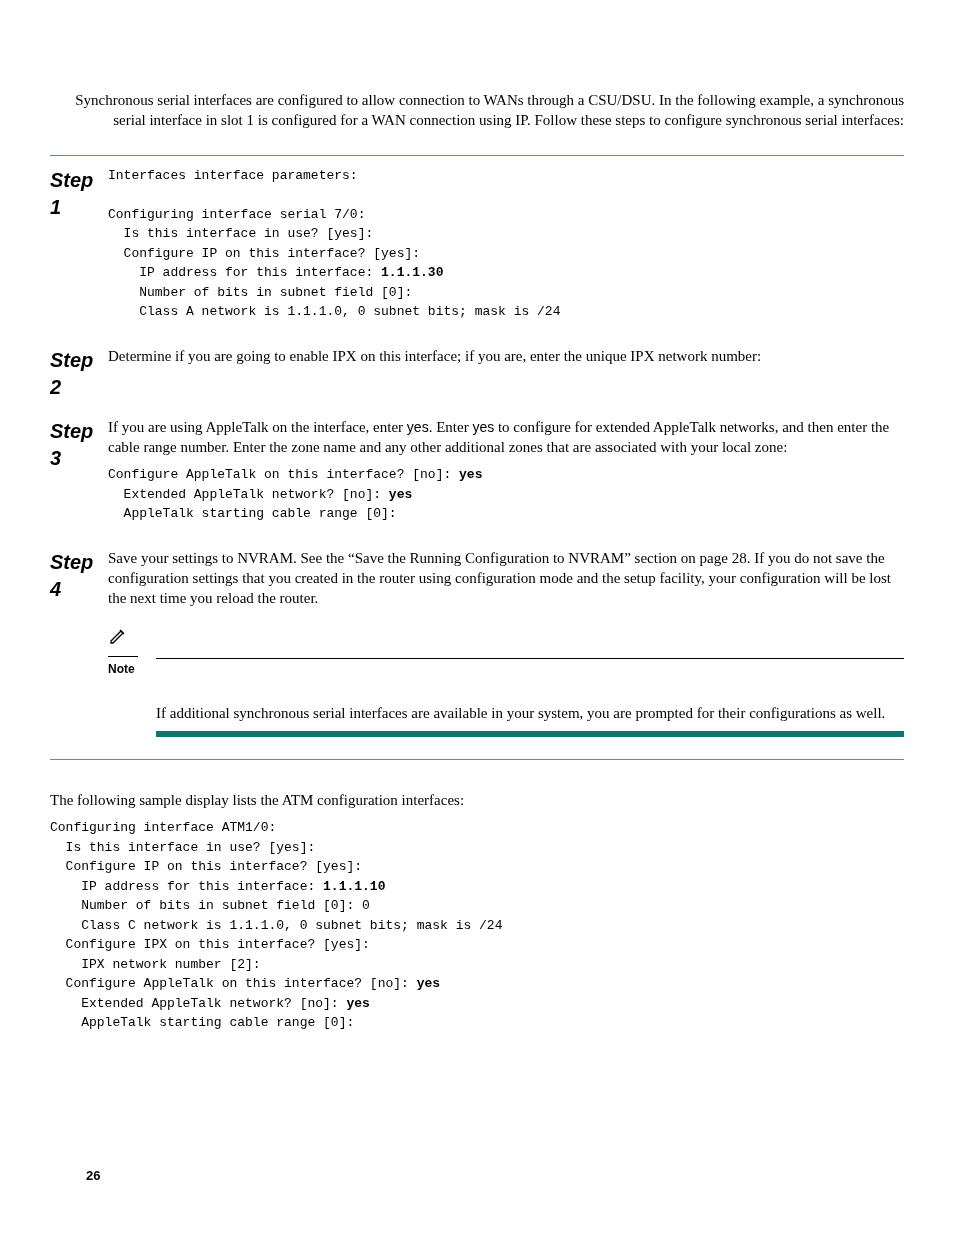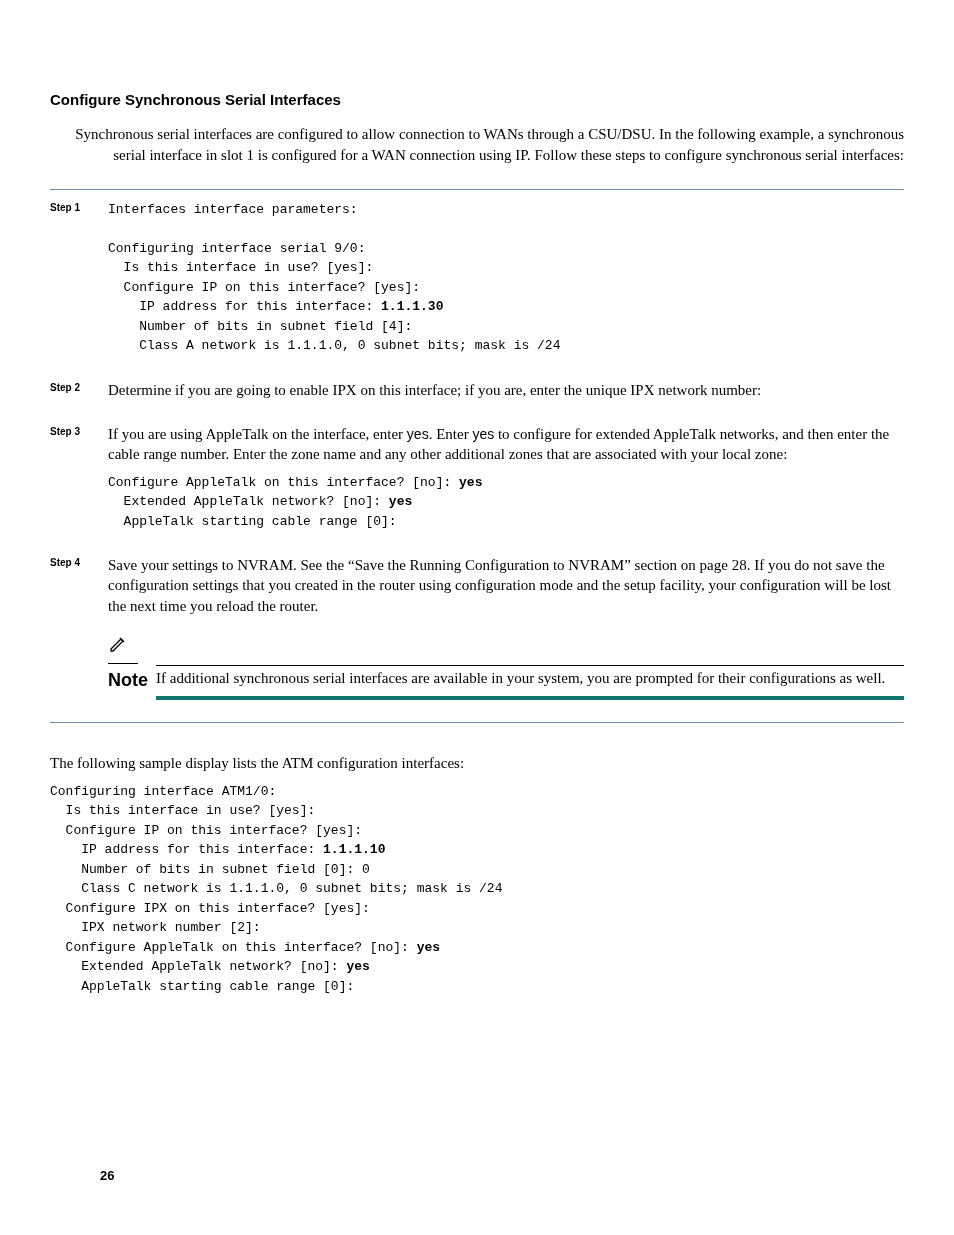--- a/index.html
+++ b/index.html
@@ -29,24 +29,25 @@
     margin: 6px 0 10px 0;
   }
   .step {
     display: flex;
     align-items: flex-start;
     margin-bottom: 16px;
   }
   .step-label {
     font-family: Arial, Helvetica, sans-serif;
     font-weight: bold;
-    font-size: 10px;
+    font-size: 20px;
     width: 58px;
     flex-shrink: 0;
     padding-top: 1px;
+    font-style: italic;
   }
   .step-body {
     flex: 1;
   }
   .step-text {
     margin: 0 0 8px 0;
   }
   pre.code {
     font-family: "Courier New", Courier, monospace;
     font-size: 13px;
@@ -85,64 +86,64 @@
     height: 1px;
     margin-bottom: 2px;
   }
   .note-body-row {
     display: flex;
     align-items: flex-start;
   }
   .note-label {
     font-family: Arial, Helvetica, sans-serif;
     font-weight: bold;
-    font-size: 18px;
+    font-size: 12px;
     width: 48px;
     flex-shrink: 0;
   }
   .note-text {
     flex: 1;
     padding-bottom: 8px;
-    border-bottom: 4px solid #0f766e;
+    border-bottom: 6px solid #0f766e;
+    margin-top: 42px;
   }
   .sample-text {
     margin: 30px 0 8px 0;
   }
   .page-number {
     font-family: Arial, Helvetica, sans-serif;
     font-weight: bold;
     font-size: 13px;
     color: #000;
     position: absolute;
     bottom: 50px;
-    left: 50px;
+    left: 36px;
   }
   .page-wrap { position: relative; min-height: 1145px; }
 </style>
 </head>
 <body>
 <div class="page-wrap">
 
-<h2 class="section">Configure Synchronous Serial Interfaces</h2>
 
 <p class="intro">Synchronous serial interfaces are configured to allow connection to WANs through a CSU/DSU. In the following example, a synchronous serial interface in slot 1 is configured for a WAN connection using IP. Follow these steps to configure synchronous serial interfaces:</p>
 
 <hr class="stephr">
 
 <div id="steps-container">
       <div class="step">
         <div class="step-label">Step 1</div>
         <div class="step-body">
           <pre class="code"><span>Interfaces interface parameters:</span>
 <span></span>
-<span>Configuring interface serial 9/0:</span>
+<span>Configuring interface serial 7/0:</span>
 <span>  Is this interface in use? [yes]:</span>
 <span>  Configure IP on this interface? [yes]:</span>
 <span>    IP address for this interface: </span><span class="bold">1.1.1.30</span>
-<span>    Number of bits in subnet field [4]:</span>
+<span>    Number of bits in subnet field [0]:</span>
 <span>    Class A network is 1.1.1.0, 0 subnet bits; mask is /24</span></pre>
         </div>
       </div>
       <div class="step">
         <div class="step-label">Step 2</div>
         <div class="step-body">
           <p class="step-text">Determine if you are going to enable IPX on this interface; if you are, enter the unique IPX network number:</p>
         </div>
       </div>
       <div class="step">

